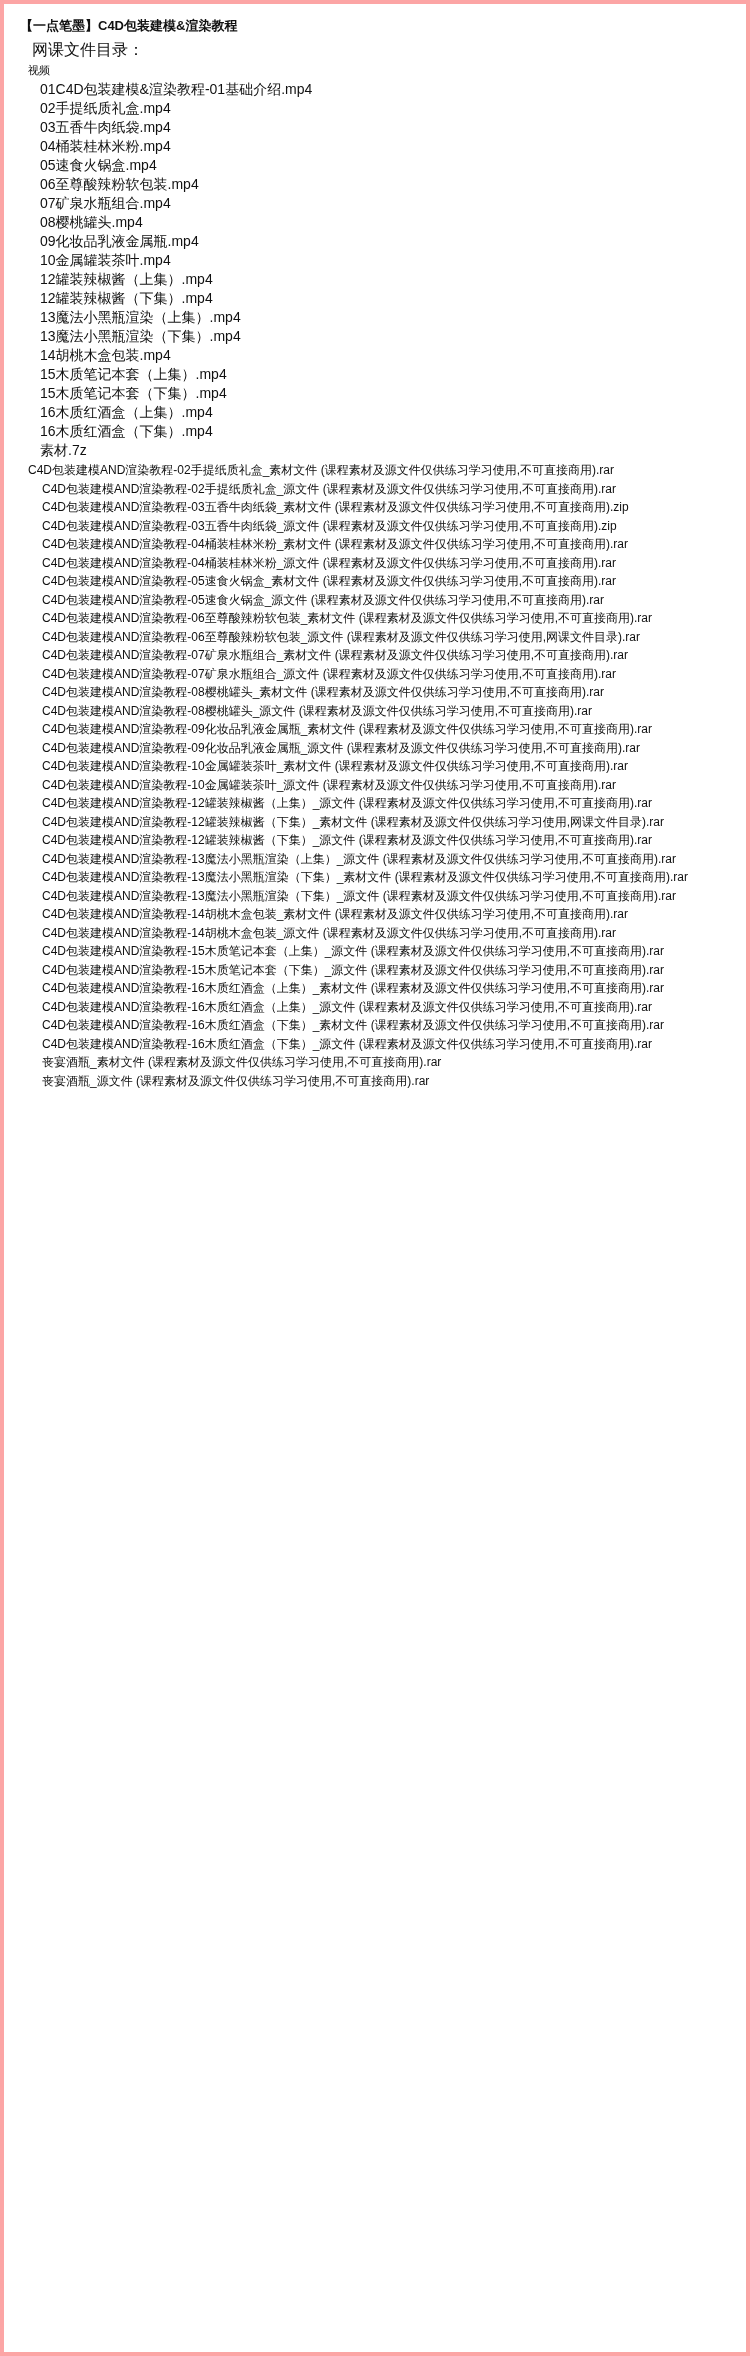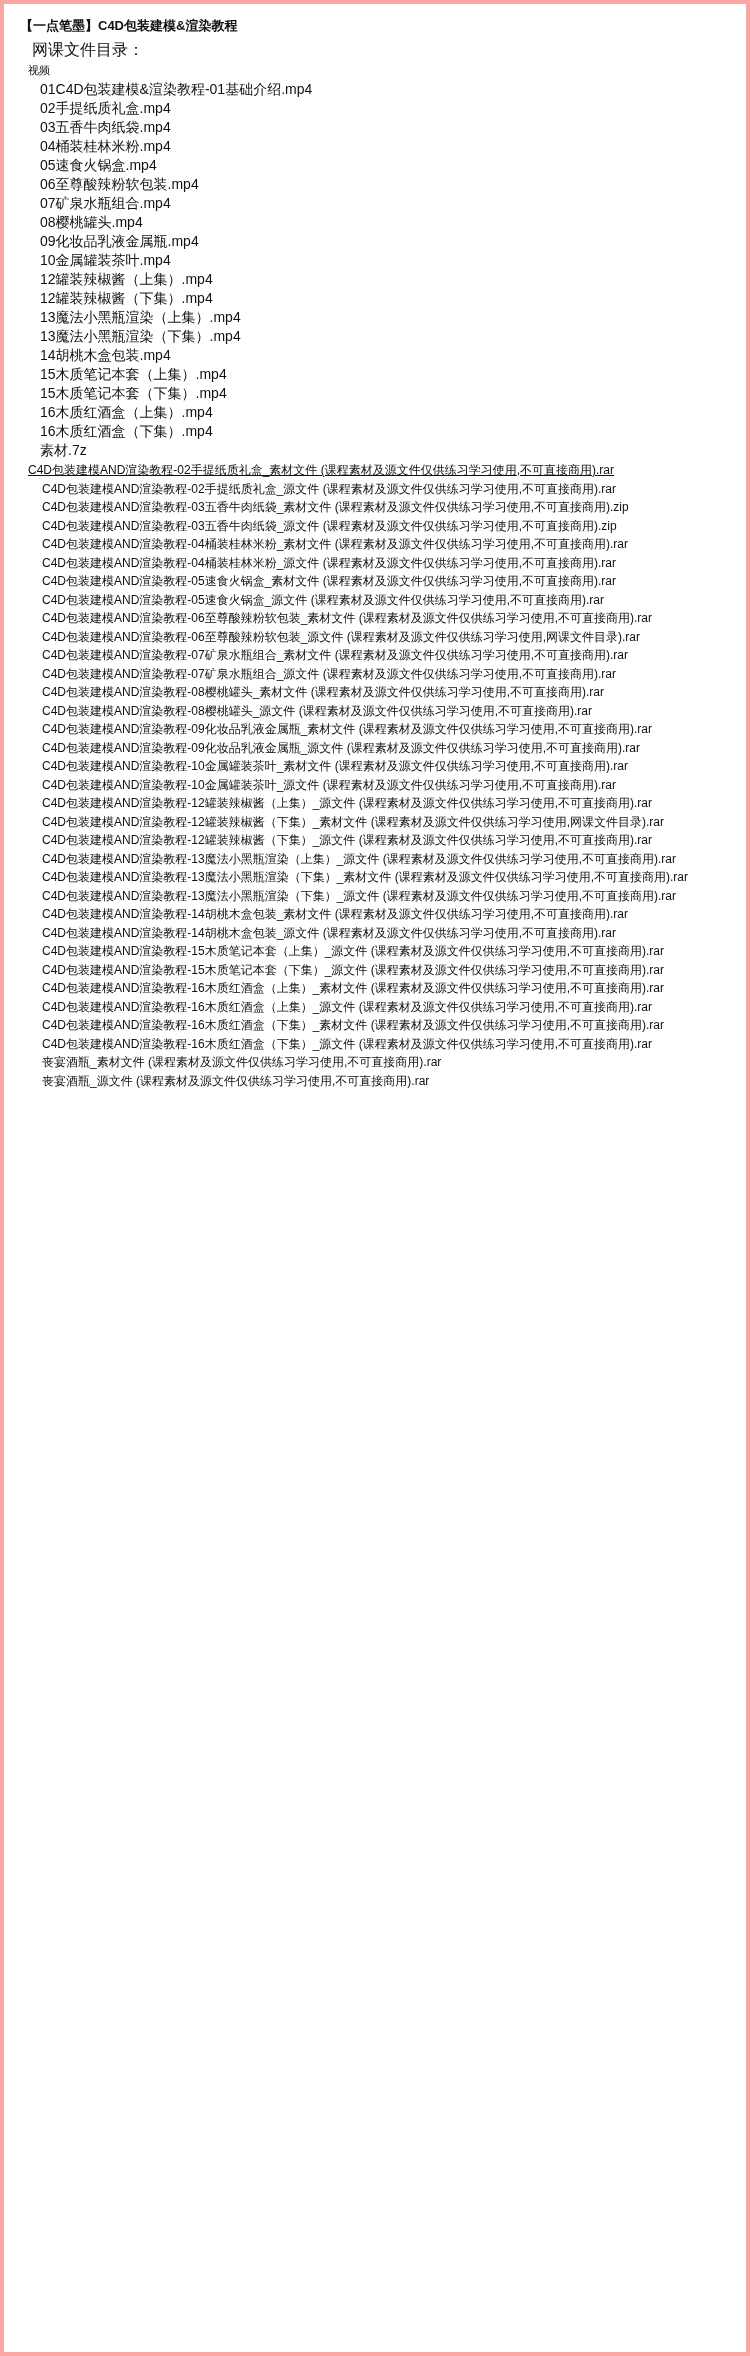--- a/index.html
+++ b/index.html
@@ -50,21 +50,20 @@
   }
   .asset-line {
     font-size: 12px;
     line-height: 18.5px;
     margin: 0 0 0 10px;
     text-indent: 14px;
     padding-left: 0;
   }
   .asset-line:first-child {
     text-indent: 0;
-    text-decoration: underline;
   }
   .files {
     margin-top: 1px;
   }
 </style>
 </head>
 <body>
 
 <div id="page">
 

